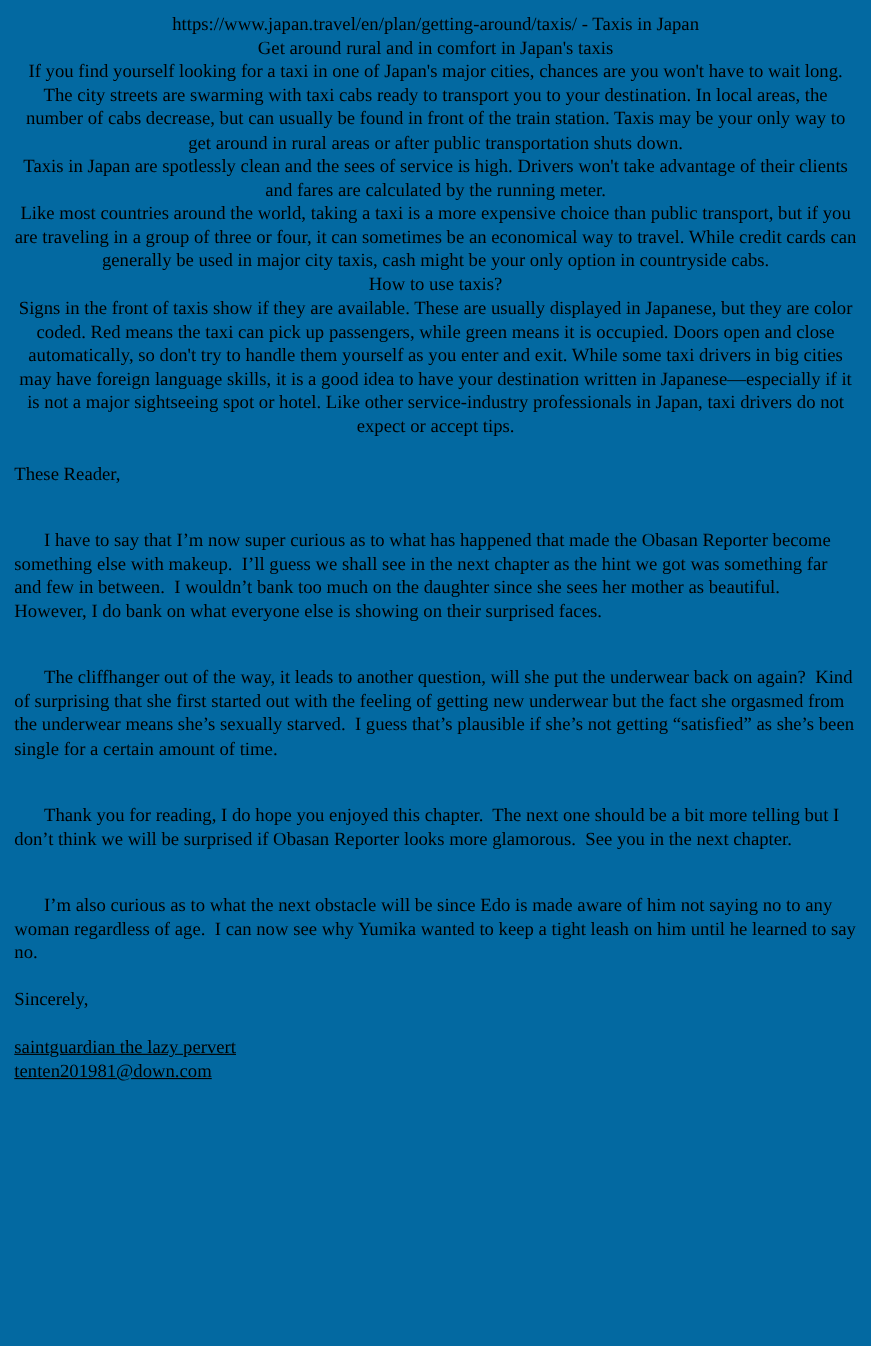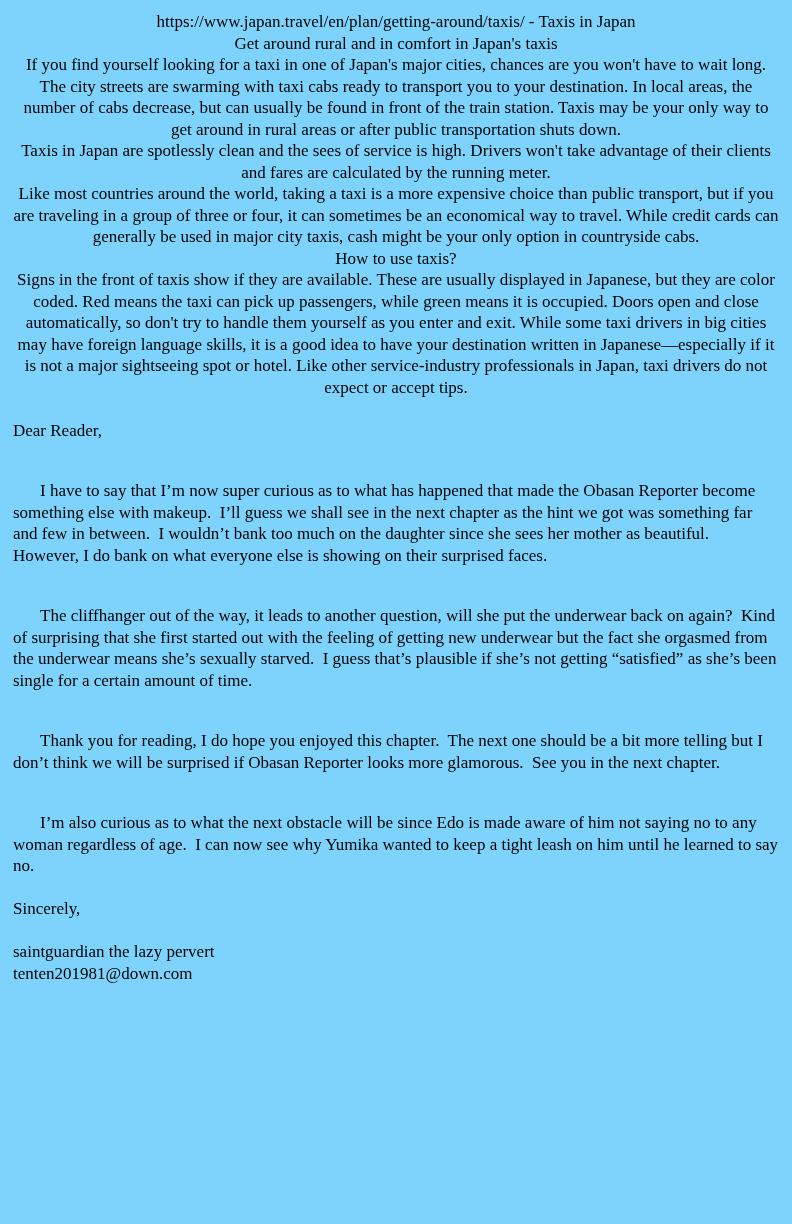--- a/index.html
+++ b/index.html
@@ -1,21 +1,21 @@
 <!DOCTYPE html>
 <html><head>
 <meta charset="utf-8">
 <style>
   html, body { margin: 0; padding: 0; background: #ffffff; }
   .page {
     position: relative;
     width: 792px;
     height: 1224px;
     margin: 0 auto;
-    background: #7dd3fc;
+    background: #0369a1;
     color: #000000;
     font-family: "Liberation Serif", "DejaVu Serif", serif;
     font-size: 17px;
     line-height: 21.5px;
     overflow: hidden;
     box-sizing: border-box;
   }
   .centered-block {
     padding: 11px 13px 0 13px;
     text-align: center;
@@ -26,39 +26,39 @@
     text-align: left;
   }
   .salutation { margin: 21.5px 0 0 0; }
   .letter p.body-para {
     margin: 39px 0 0 0;
     text-indent: 27px;
     white-space: pre-wrap;
   }
   .closing { margin: 21.5px 0 0 0; }
   .sig-block { margin: 21.5px 0 0 0; }
-  .sig-block div { margin: 0; }
+  .sig-block div { margin: 0; text-decoration: underline; }
 </style>
 </head>
 <body>
 
 <div class="page">
 
   <div class="centered-block">
     <p>https://www.japan.travel/en/plan/getting-around/taxis/ - Taxis in Japan</p>
     <p>Get around rural and in comfort in Japan's taxis</p>
     <p>If you find yourself looking for a taxi in one of Japan's major cities, chances are you won't have to wait long. The city streets are swarming with taxi cabs ready to transport you to your destination. In local areas, the number of cabs decrease, but can usually be found in front of the train station. Taxis may be your only way to get around in rural areas or after public transportation shuts down.</p>
     <p>Taxis in Japan are spotlessly clean and the sees of service is high. Drivers won't take advantage of their clients and fares are calculated by the running meter.</p>
     <p>Like most countries around the world, taking a taxi is a more expensive choice than public transport, but if you are traveling in a group of three or four, it can sometimes be an economical way to travel. While credit cards can generally be used in major city taxis, cash might be your only option in countryside cabs.</p>
     <p>How to use taxis?</p>
     <p>Signs in the front of taxis show if they are available. These are usually displayed in Japanese, but they are color coded. Red means the taxi can pick up passengers, while green means it is occupied. Doors open and close automatically, so don't try to handle them yourself as you enter and exit. While some taxi drivers in big cities may have foreign language skills, it is a good idea to have your destination written in Japanese—especially if it is not a major sightseeing spot or hotel. Like other service-industry professionals in Japan, taxi drivers do not expect or accept tips.</p>
   </div>
 
   <div class="letter">
-    <p class="salutation">Dear Reader,</p>
+    <p class="salutation">These Reader,</p>
     <p class="body-para">I have to say that I’m now super curious as to what has happened that made the Obasan Reporter become something else with makeup.  I’ll guess we shall see in the next chapter as the hint we got was something far and few in between.  I wouldn’t bank too much on the daughter since she sees her mother as beautiful.  However, I do bank on what everyone else is showing on their surprised faces.</p>
     <p class="body-para">The cliffhanger out of the way, it leads to another question, will she put the underwear back on again?  Kind of surprising that she first started out with the feeling of getting new underwear but the fact she orgasmed from the underwear means she’s sexually starved.  I guess that’s plausible if she’s not getting “satisfied” as she’s been single for a certain amount of time.</p>
     <p class="body-para">Thank you for reading, I do hope you enjoyed this chapter.  The next one should be a bit more telling but I don’t think we will be surprised if Obasan Reporter looks more glamorous.  See you in the next chapter.</p>
     <p class="body-para">I’m also curious as to what the next obstacle will be since Edo is made aware of him not saying no to any woman regardless of age.  I can now see why Yumika wanted to keep a tight leash on him until he learned to say no.</p>
     <p class="closing">Sincerely,</p>
     <div class="sig-block">
       <div>saintguardian the lazy pervert</div>
       <div>tenten201981@down.com</div>
     </div>
   </div>

